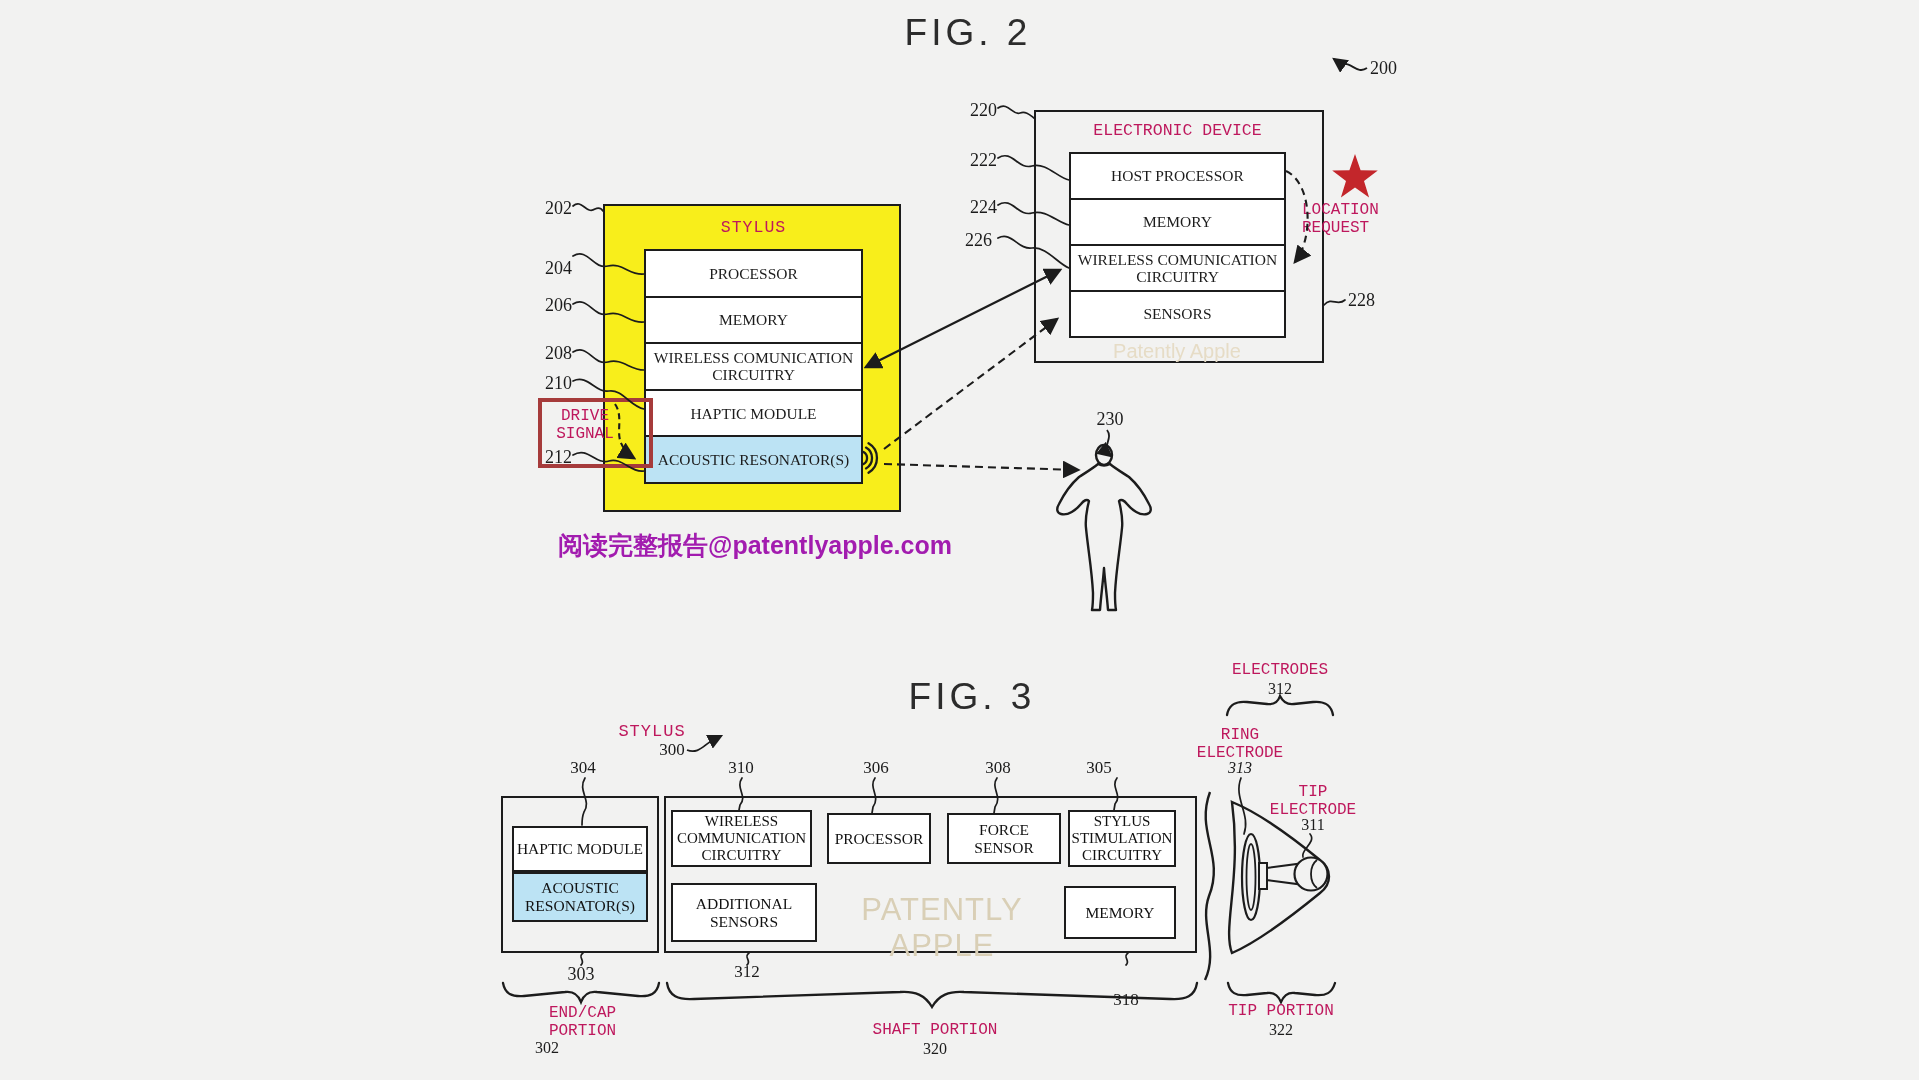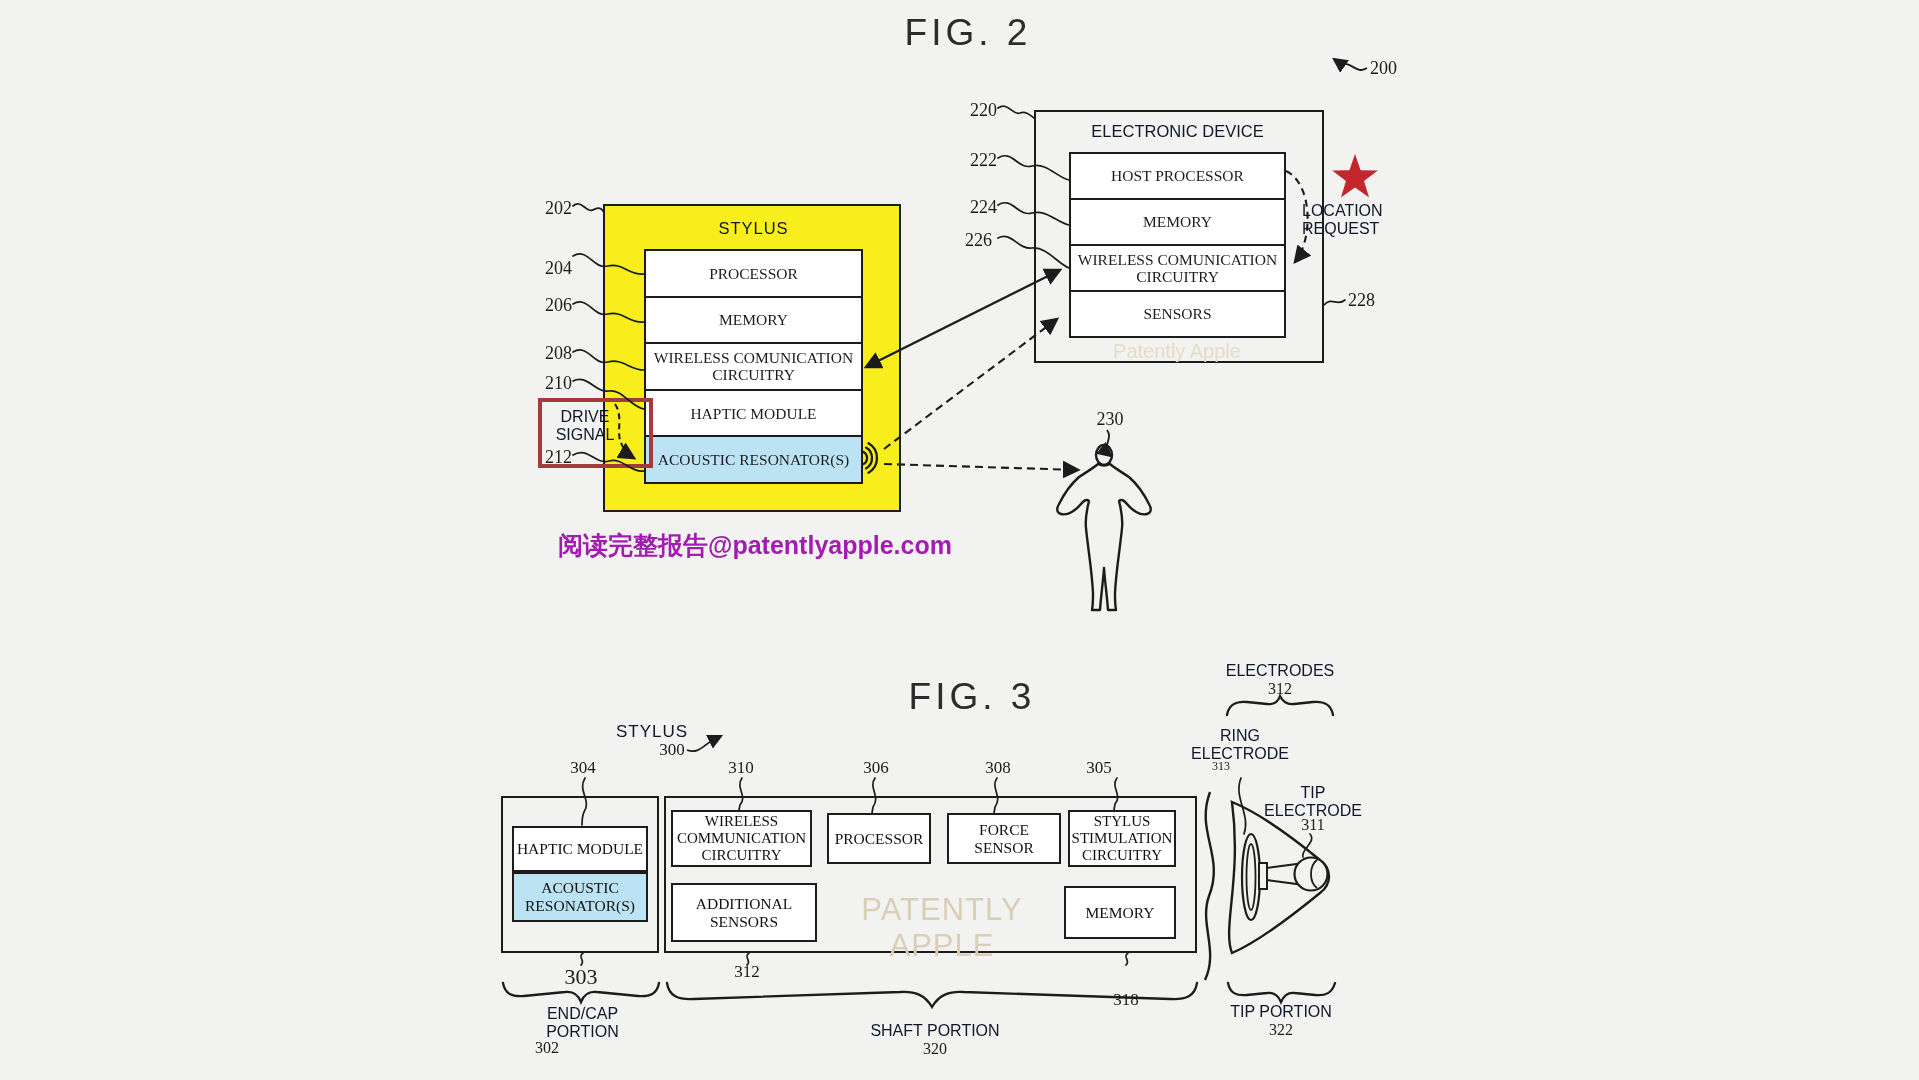--- a/index.html
+++ b/index.html
@@ -1,21 +1,21 @@
 <!DOCTYPE html>
 <html><head>
 <meta charset="utf-8">
 <style>
   html,body{margin:0;padding:0;background:#e9e9e9;}
   *{box-sizing:border-box;}
   #stage{position:relative;width:1919px;height:1080px;background:#f2f2f1;overflow:hidden;
          font-family:"Liberation Serif",serif;color:#1c1c1c;}
   .abs{position:absolute;}
-  .lbl{position:absolute;text-align:center;line-height:1.12;color:#0f172a;
-       font-family:Liberation Sans, sans-serif;}
+  .lbl{position:absolute;text-align:center;line-height:1.12;color:#be185d;
+       font-family:Liberation Mono, monospace;}
   .ref{position:absolute;font-size:18px;color:#1c1c1c;font-family:"Liberation Serif",serif;}
   .figtitle{position:absolute;font-family:"Liberation Sans",sans-serif;font-weight:400;
             letter-spacing:4px;color:#2c2c2c;text-align:center;}
   .frame{position:absolute;border:2.5px solid #1c1c1c;background:transparent;}
   .box{position:absolute;border:2px solid #1c1c1c;background:#ffffff;display:flex;
        align-items:center;justify-content:center;text-align:center;line-height:1.15;
        font-family:"Liberation Serif",serif;color:#111;}
   .rows{position:absolute;border:2px solid #1c1c1c;background:#fff;display:flex;
         flex-direction:column;}
   .row{flex:1;display:flex;align-items:center;justify-content:center;text-align:center;
@@ -137,29 +137,29 @@
 
   <div class="lbl" style="left:600px;top:722px;width:104px;font-size:17px;letter-spacing:1px;">STYLUS</div>
   <div class="ref" style="left:642px;top:740px;width:60px;text-align:center;font-size:17px;">300</div>
 
   <div class="ref" style="left:563px;top:758px;width:40px;text-align:center;font-size:17px;">304</div>
   <div class="ref" style="left:721px;top:758px;width:40px;text-align:center;font-size:17px;">310</div>
   <div class="ref" style="left:856px;top:758px;width:40px;text-align:center;font-size:17px;">306</div>
   <div class="ref" style="left:978px;top:758px;width:40px;text-align:center;font-size:17px;">308</div>
   <div class="ref" style="left:1048px;top:758px;width:40px;text-align:center;font-size:17px;margin-left:31px;">305</div>
 
-  <div class="ref" style="left:561px;top:964px;width:40px;text-align:center;font-size:22px;">303</div>
+  <div class="ref" style="left:561px;top:964px;width:40px;text-align:center;font-size:18px;">303</div>
   <div class="ref" style="left:727px;top:962px;width:40px;text-align:center;font-size:17px;">312</div>
   <div class="ref" style="left:1106px;top:964px;width:40px;text-align:center;font-size:17px;margin-top:26px;">318</div>
 
   <div class="lbl" style="left:1222px;top:662px;width:116px;font-size:16px;">ELECTRODES</div>
   <div class="ref" style="left:1252px;top:680px;width:56px;text-align:center;font-size:16px;">312</div>
 
   <div class="lbl" style="left:1186px;top:727px;width:108px;font-size:16px;">RING ELECTRODE</div>
-  <div class="ref" style="left:1212px;top:759px;width:56px;font-size:12px;">313</div>
+  <div class="ref" style="left:1212px;top:759px;width:56px;text-align:center;font-size:16px;font-style:italic;">313</div>
 
   <div class="lbl" style="left:1258px;top:784px;width:110px;font-size:16px;">TIP ELECTRODE</div>
   <div class="ref" style="left:1285px;top:816px;width:56px;text-align:center;font-size:16px;">311</div>
 
   <div class="lbl" style="left:535px;top:1005px;width:95px;font-size:16px;">END/CAP PORTION</div>
   <div class="ref" style="left:535px;top:1039px;width:95px;text-align:left;font-size:16px;">302</div>
 
   <div class="lbl" style="left:855px;top:1022px;width:160px;font-size:16px;">SHAFT PORTION</div>
   <div class="ref" style="left:855px;top:1040px;width:160px;text-align:center;font-size:16px;">320</div>
 

